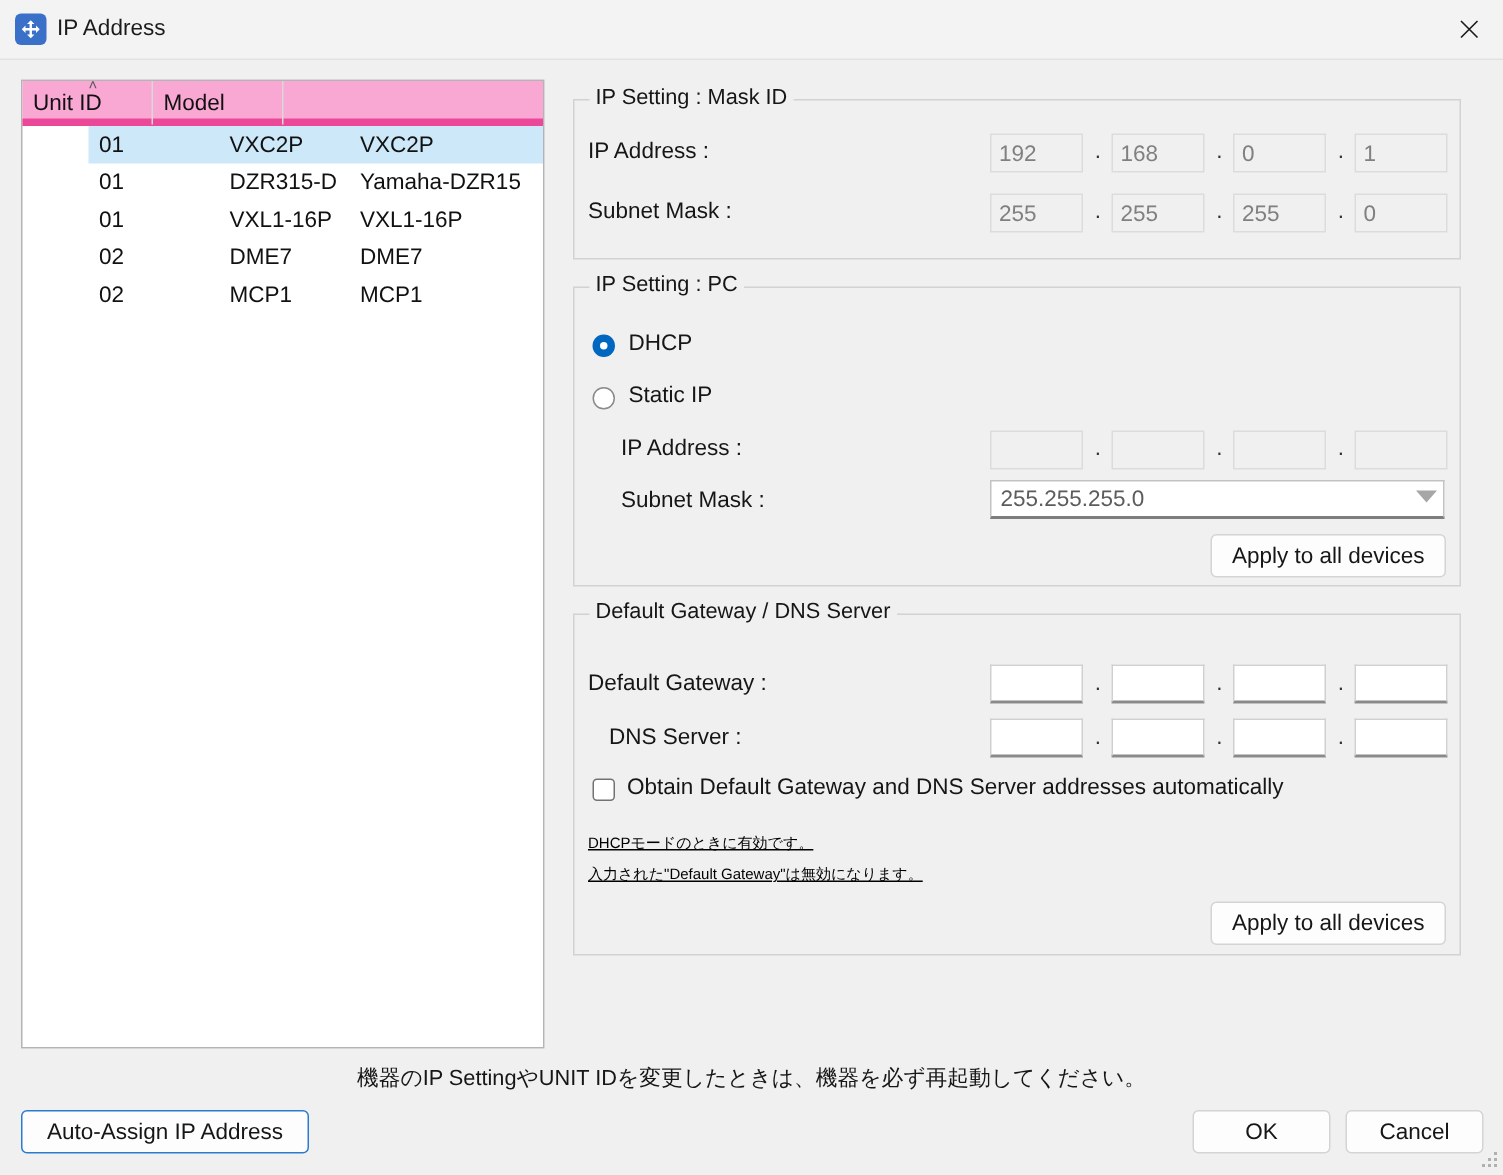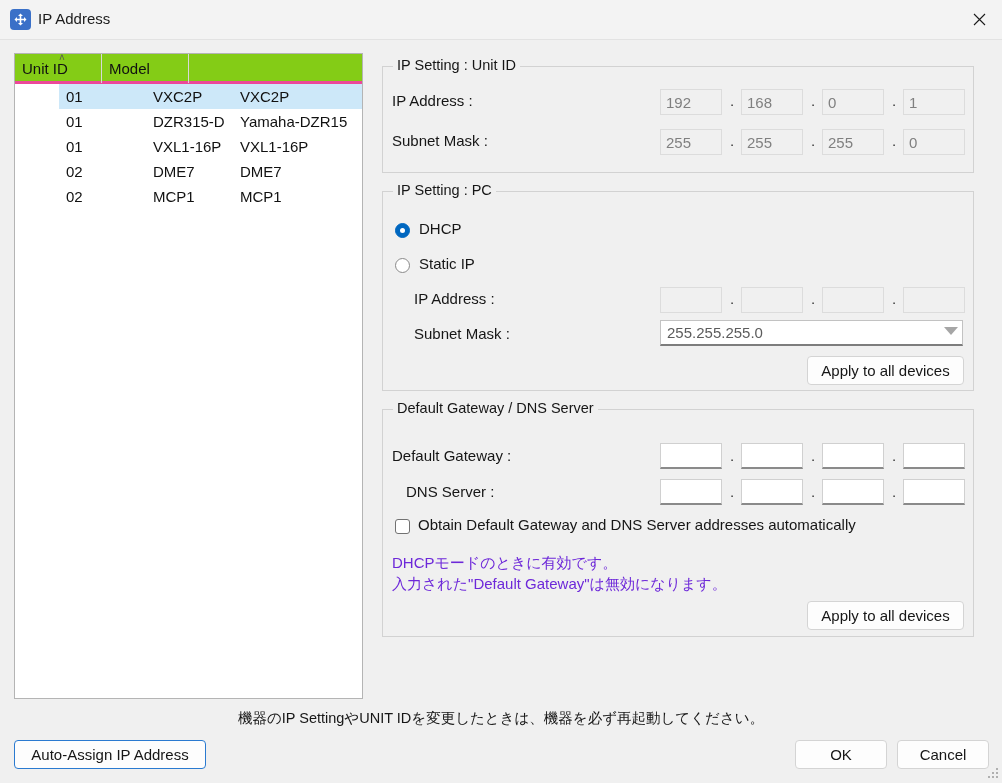--- a/index.html
+++ b/index.html
@@ -36,22 +36,22 @@
     color:#1b1b1b;font-size:16px;line-height:1;
   }
   #closebtn svg{display:block;}
 
   
   #devlist{
     position:absolute;left:14px;top:53px;width:349px;height:646px;
     background:#ffffff;border:1px solid #b4b4b4;box-sizing:border-box;
   }
   #devlist .hdr{
-    position:relative;height:30px;border-bottom:3px solid #ec4899;
-    box-sizing:border-box;background:#84cc16;
+    position:relative;height:30px;border-bottom:5px solid #ec4899;
+    box-sizing:border-box;background:#f9a8d4;
   }
   #devlist .hdr .cell{
     position:absolute;top:0;height:29px;line-height:29px;
     font-size:15px;color:#111;padding-left:7px;box-sizing:border-box;
     white-space:nowrap;
   }
   #devlist .hdr .c0{left:0;width:87px;border-right:1px solid #d8d8d8;}
   #devlist .hdr .c1{left:87px;width:87px;border-right:1px solid #d8d8d8;}
   #devlist .hdr .c2{left:174px;width:173px;}
   #devlist .hdr .sortcaret{
@@ -153,22 +153,22 @@
   }
 
   
   #footnote{
     position:absolute;left:0;top:709px;width:1002px;
     text-align:center;font-size:14.5px;color:#161616;white-space:nowrap;
   }
 
   
   .jpnote{
-    position:absolute;font-size:15px;color:#6d28d9;
-    line-height:21px;white-space:nowrap;
+    position:absolute;font-size:10px;color:#000000;
+    line-height:21px;white-space:nowrap;text-decoration:underline;
   }
 
   
   #grip{position:absolute;right:3px;bottom:3px;width:12px;height:12px;}
   #grip i{position:absolute;width:2px;height:2px;background:#b0b0b0;display:block;}
 </style>
 </head>
 <body>
 
 <div id="titlebar">
@@ -216,21 +216,21 @@
       </div>
       <div class="row">
         <span class="v0">02</span>
         <span class="v1">MCP1</span>
         <span class="v2">MCP1</span>
       </div>
     </div>
 </div>
 
 <div class="grp" id="grpUnit">
-  <span class="legend">IP Setting : Unit ID</span>
+  <span class="legend">IP Setting : Mask ID</span>
 
   <span class="lbl" style="left:9px;top:25px;">IP Address :</span>
   <input class="oct dis" style="left: 277px; top: 22px;" disabled="" value="192">
   <span class="dot" style="left:345px;top:25px;">.</span>
   <input class="oct dis" style="left: 358px; top: 22px;" disabled="" value="168">
   <span class="dot" style="left:426px;top:25px;">.</span>
   <input class="oct dis" style="left: 439px; top: 22px;" disabled="" value="0">
   <span class="dot" style="left:507px;top:25px;">.</span>
   <input class="oct dis" style="left: 520px; top: 22px;" disabled="" value="1">
 

